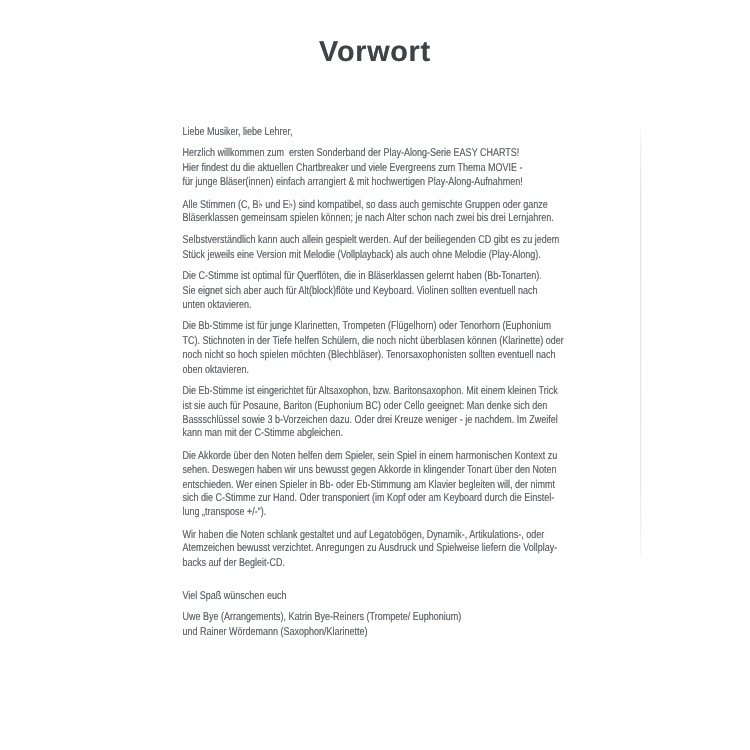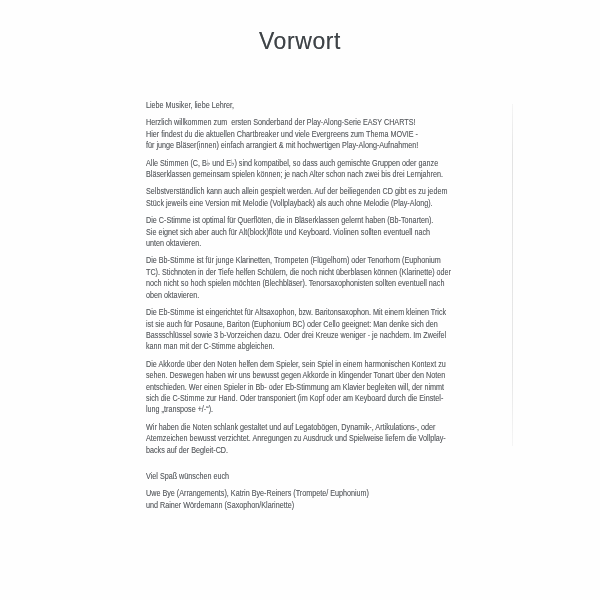--- a/index.html
+++ b/index.html
@@ -18,21 +18,21 @@
     overflow: hidden;
   }
   .title {
     position: absolute;
     top: 28px;
     left: 0;
     width: 600px;
     margin: 0;
     text-align: center;
     font-size: 23px;
-    font-weight: 400;
+    font-weight: 700;
     letter-spacing: 0.6px;
     color: #3e4347;
     text-shadow: 0 0 0.5px rgba(62,67,71,0.55);
   }
   .page-edge {
     position: absolute;
     left: 512px;
     top: 104px;
     width: 1px;
     height: 342px;

